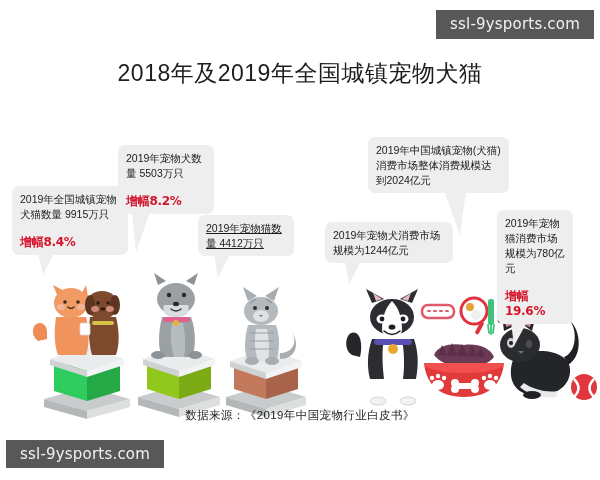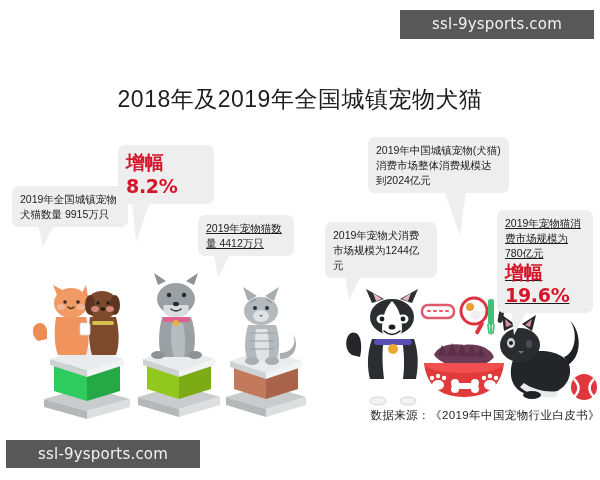--- a/index.html
+++ b/index.html
@@ -20,63 +20,63 @@
   }
 
   
   .watermark {
     position: absolute;
     background: #585858;
     color: #f2f2f2;
     font-family: "DejaVu Sans", sans-serif;
     font-size: 15px;
     letter-spacing: 0.2px;
-    padding: 6px 32px;
+    padding: 6px 14px;
     white-space: nowrap;
     line-height: 1.1;
   }
   #watermark-top { top: 10px; right: 6px; }
   #watermark-bottom { left: 6px; bottom: 12px; }
 
   
   #title {
     position: absolute;
     top: 58px;
     left: 0;
     width: 600px;
     text-align: center;
     color: #1d1d1d;
     font-size: 23px;
     line-height: 1.35;
     font-weight: 400;
     letter-spacing: 0.5px;
   }
-  #title .line { display: block; margin-top: 26px; }
+  #title .line { display: block; }
 
   
   .callout {
     position: absolute;
     background: #eeeeee;
     border-radius: 7px;
     padding: 6px 8px 5px 8px;
     box-sizing: border-box;
     color: #1b1b1b;
     font-size: 10.5px;
     line-height: 1.42;
     z-index: 6;
   }
   .callout .body { display: block; }
   .callout .pct {
     display: block;
     color: #d4142a;
     font-weight: 700;
-    font-size: 19px;
+    font-size: 12px;
     line-height: 1.25;
     letter-spacing: -0.3px;
-    margin-top: 0;
+    margin-top: 13px;
     font-family: "DejaVu Sans", sans-serif;
   }
   .tail {
     position: absolute;
     width: 0;
     height: 0;
     border-style: solid;
     z-index: 5;
   }
 
@@ -89,45 +89,45 @@
                         border-color: #eeeeee transparent transparent transparent; }
 
   #callout-cats       { left: 198px; top: 215px; width: 96px; text-decoration: underline; }
   #callout-cats .tail { left: 16px;  bottom: -22px; border-width: 24px 12px 0 4px;
                         border-color: #eeeeee transparent transparent transparent; }
 
   #callout-market     { left: 368px; top: 137px; width: 141px; }
   #callout-market .tail{ left: 76px; bottom: -42px; border-width: 44px 6px 0 16px;
                         border-color: #eeeeee transparent transparent transparent; }
 
-  #callout-dog-market { left: 325px; top: 222px; width: 112px; }
+  #callout-dog-market { left: 325px; top: 222px; width: 128px; }
   #callout-dog-market .tail{ left: 20px; bottom: -22px; border-width: 24px 12px 0 4px;
                         border-color: #eeeeee transparent transparent transparent; }
 
-  #callout-cat-market { left: 497px; top: 210px; width: 96px; text-decoration: underline; }
+  #callout-cat-market { left: 497px; top: 210px; width: 76px; }
   #callout-cat-market .tail{ left: 14px; bottom: -22px; border-width: 24px 13px 0 3px;
                         border-color: #eeeeee transparent transparent transparent; }
 
   
   #scene {
     position: absolute;
     left: 0;
     top: 255px;
     width: 600px;
     height: 160px;
   }
   .fig { position: absolute; }
 
   
   #source-line {
     position: absolute;
     top: 408px;
     left: 0;
     width: 600px;
-    text-align: right;
+    text-align: center;
     color: #1d1d1d;
     font-size: 11.5px;
     letter-spacing: 0.4px;
   }
 </style>
 </head>
 <body>
 
 <div id="infographic">
 
@@ -329,24 +329,26 @@
         <circle cx="86" cy="74" r="13" fill="#e0373f"></circle>
         <path d="M76 66 C82 72 82 78 76 84" stroke="#ffffff" stroke-width="2.5" fill="none"></path>
         <path d="M96 66 C90 72 90 78 96 84" stroke="#ffffff" stroke-width="2.5" fill="none"></path>
       </g>
     </svg>
 
   </div>
 
   <div class="callout" id="callout-total">
     <span class="body">2019年全国城镇宠物犬猫数量  9915万只</span>
+    <span class="pct">增幅8.4%</span>
     <span class="tail"></span>
   </div>
 
   <div class="callout" id="callout-dogs">
+    <span class="body">2019年宠物犬数量  5503万只</span>
     <span class="pct">增幅8.2%</span>
     <span class="tail"></span>
   </div>
 
   <div class="callout" id="callout-cats">
     <span class="body">2019年宠物猫数量  4412万只</span>
     <span class="tail"></span>
   </div>
 
   <div class="callout" id="callout-market">

